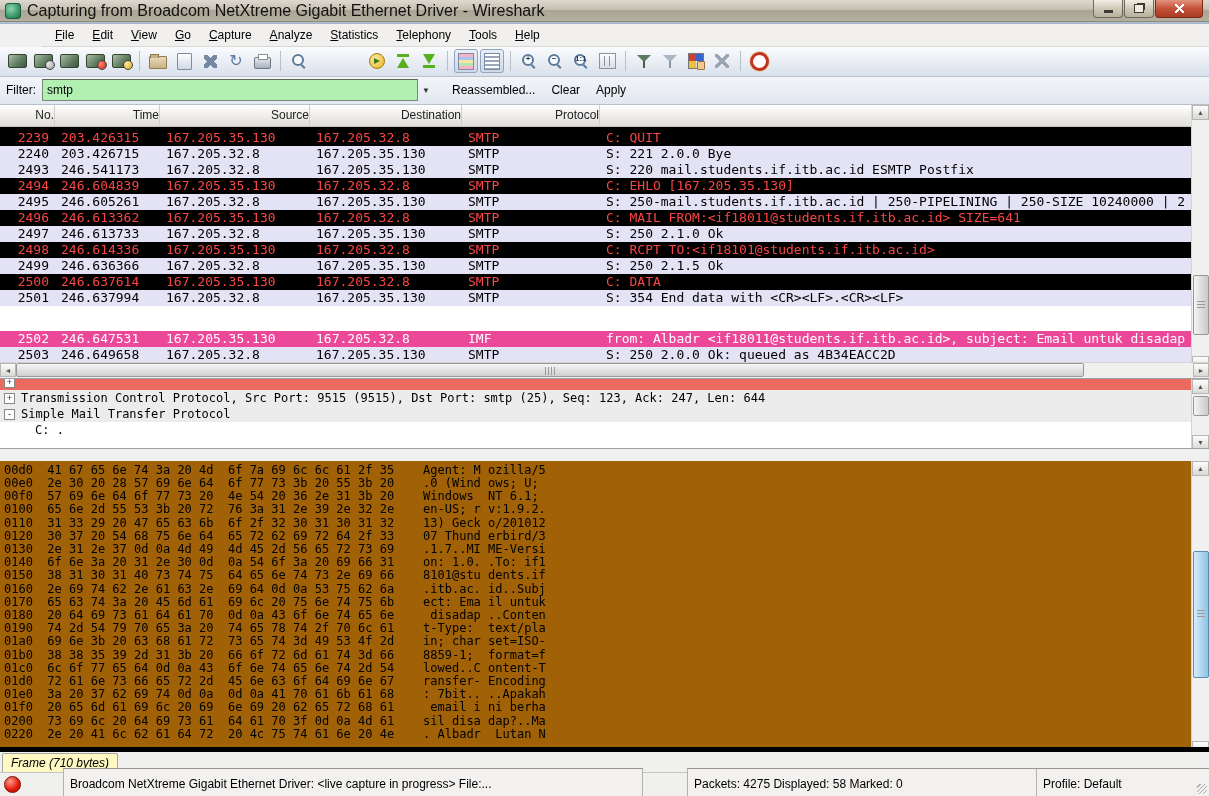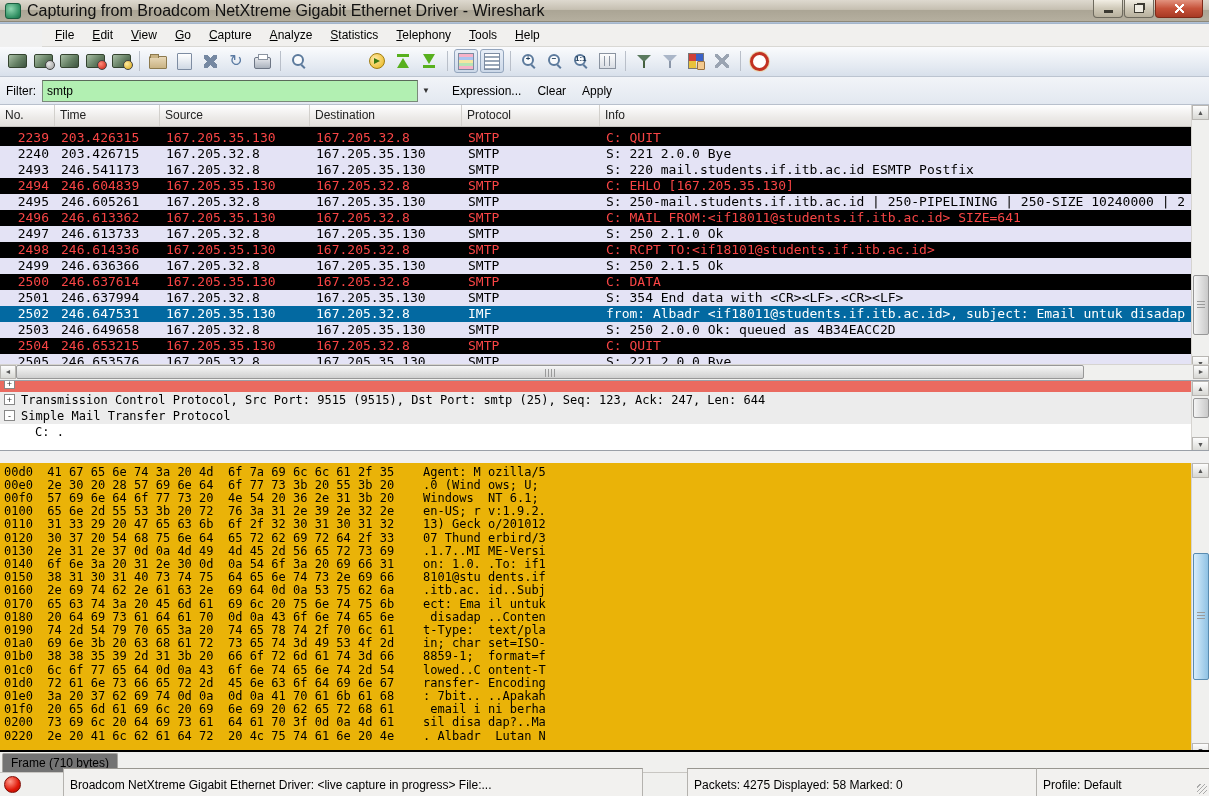--- a/index.html
+++ b/index.html
@@ -92,33 +92,33 @@
     display:flex;align-items:center;padding-left:6px;}
   #filter-label{margin-right:6px;}
   #filter-input{width:366px;height:18px;background:#b2f0b2;border:1px solid #7a8a7a;border-top-color:#5a6a5a;
     font-family:"Liberation Sans",sans-serif;font-size:12px;padding:1px 4px;color:#000;}
   #filter-drop{width:16px;height:20px;display:flex;align-items:center;justify-content:center;color:#333;font-size:8px;margin-right:10px;}
   .flat-btn{padding:3px 8px;color:#000;}
 
   
   #packetlist{height:282px;position:relative;background:#fff;border-bottom:1px solid #9aa0a8;overflow:hidden;}
   #plist-header{height:21px;display:flex;background:linear-gradient(#ffffff,#eceae8 60%,#e2e0dc);
-    border-bottom:1px solid #c6c4c0;width:1192px;}
+    border-bottom:1px solid #c6c4c0;width:1192px;text-align:right;}
   .hcell{border-right:1px solid #d2d0cc;padding:3px 0 0 5px;box-sizing:border-box;color:#222;
     font-family:"Liberation Sans",sans-serif;white-space:nowrap;overflow:hidden;}
   .c-no{width:55px;}.c-time{width:105px;}.c-src{width:150px;}.c-dst{width:152px;}.c-proto{width:138px;}.c-info{flex:1;min-width:0;}
   #plist-sliver{height:3px;background:#000;width:1192px;}
   #plist-rows{width:1192px;}
   .prow{height:16px;display:flex;font-family:"DejaVu Sans Mono","Liberation Mono",monospace;font-size:13px;line-height:16px;white-space:nowrap;}
   .prow .cell{overflow:hidden;box-sizing:border-box;}
   .prow .c-no{text-align:right;padding-right:6px;}
   .prow .c-time,.prow .c-src,.prow .c-dst,.prow .c-proto,.prow .c-info{padding-left:6px;}
   .row-client{background:#000;color:#f84545;}
   .row-server{background:#e4e3f5;color:#000;}
-  .row-selected{background:#0369a1;color:#fff;}
+  .row-selected{background:#ec4899;color:#fff;margin-top:25px;}
 
   
   .vscroll{position:absolute;top:0;right:0;width:17px;background:#f0f0ee;border-left:1px solid #d6d4d0;}
   .sb-arrow{height:15px;display:flex;align-items:center;justify-content:center;font-size:7px;color:#555;
     background:linear-gradient(#fdfdfd,#d8d8d4);border:1px solid #b8b6b2;box-sizing:border-box;}
   .sb-thumb{position:absolute;left:1px;width:14px;border:1px solid #979797;border-radius:2px;
     background:linear-gradient(90deg,#f4f4f4,#c9c9c9);}
   .sb-thumb.blue{background:linear-gradient(90deg,#d6ecfb,#8fc2e4);border-color:#5a8cb0;}
   .sb-grip{position:absolute;left:3px;top:50%;margin-top:-4px;width:8px;height:8px;
     background:repeating-linear-gradient(#9a9a9a 0 1px,transparent 1px 3px);}
@@ -136,29 +136,29 @@
   .drow{height:16px;display:flex;align-items:center;font-family:"DejaVu Sans Mono","Liberation Mono",monospace;
     font-size:12px;white-space:nowrap;overflow:hidden;}
   .drow .exp{width:9px;height:9px;border:1px solid #888;background:#fff;margin:0 6px 0 4px;flex:none;
     display:flex;align-items:center;justify-content:center;font-size:9px;line-height:8px;color:#333;font-family:"Liberation Sans",sans-serif;}
   .drow .exp.none{visibility:hidden;}
   .d-highlight{background:#ea6a60;}
   .d-gray{background:#ececec;}
   .d-plain{background:#fff;padding-left:14px;}
 
   
-  #hexpane{height:295px;background:#eab308;position:relative;overflow:hidden;border-bottom:2px solid #000000;margin-top:12px;}
+  #hexpane{height:295px;background:#a16207;position:relative;overflow:hidden;border-bottom:5px solid #000000;margin-top:12px;}
   #hex-lines{padding:3px 0 0 4px;}
   .hexline{font-family:"DejaVu Sans Mono","Liberation Mono",monospace;font-size:12px;line-height:13.2px;white-space:pre;color:#000;}
 
   
   #tabbar{height:21px;background:#f0f0ee;display:flex;align-items:flex-end;padding-left:2px;border-bottom:1px solid #c8c6c2;}
   .btab{border:1px solid #a8a6a2;border-bottom:none;padding:2px 8px 3px 8px;margin-right:2px;border-radius:2px 2px 0 0;
     font-size:12px;white-space:nowrap;}
-  .btab.inactive{background:#737373;height:13px;}
+  .btab.inactive{background:#fef9c3;height:13px;font-style:italic;}
   .btab.active{background:#f6f5f3;height:15px;box-shadow:0 1px 0 #f6f5f3;}
 
   
   #statusbar{height:23px;background:#f0f0ee;display:flex;align-items:center;position:relative;}
   #cap-dot{width:15px;height:15px;border-radius:50%;margin:0 6px 0 4px;
     background:radial-gradient(circle at 35% 30%,#ff9a8a,#e01808 60%,#a80c02);border:1px solid #7e0a02;flex:none;}
   .sseg{height:33px;border:1px solid #b4b2ae;border-top-color:#989690;background:#f2f1ef;
     display:flex;align-items:center;padding:0 6px;box-sizing:border-box;white-space:nowrap;overflow:hidden;margin-left:36px;}
   #seg-capture{width:580px;margin-right:8px;}
   #seg-counts{width:380px;}
@@ -300,33 +300,32 @@
       <div class="tb-sep"></div>
       <div class="tbtn">
         <span class="ic ic-ring"></span>
       </div>
     </div>
 
   <div id="filterbar">
     <span id="filter-label">Filter:</span>
     <input id="filter-input" value="smtp" style="">
     <div id="filter-drop">▼</div>
-    <span class="flat-btn">Expression...</span>
+    <span class="flat-btn">Reassembled...</span>
     <span class="flat-btn">Clear</span>
     <span class="flat-btn">Apply</span>
   </div>
 
   <div id="packetlist">
     <div id="plist-header">
         <div class="hcell c-no">No.</div>
         <div class="hcell c-time">Time</div>
         <div class="hcell c-src">Source</div>
         <div class="hcell c-dst">Destination</div>
         <div class="hcell c-proto">Protocol</div>
-        <div class="hcell c-info">Info</div>
       </div>
     <div id="plist-sliver"></div>
     <div id="plist-rows">
         <div class="prow row-client">
           <div class="cell c-no">2239</div>
           <div class="cell c-time">203.426315</div>
           <div class="cell c-src">167.205.35.130</div>
           <div class="cell c-dst">167.205.32.8</div>
           <div class="cell c-proto">SMTP</div>
           <div class="cell c-info">C: QUIT</div>

